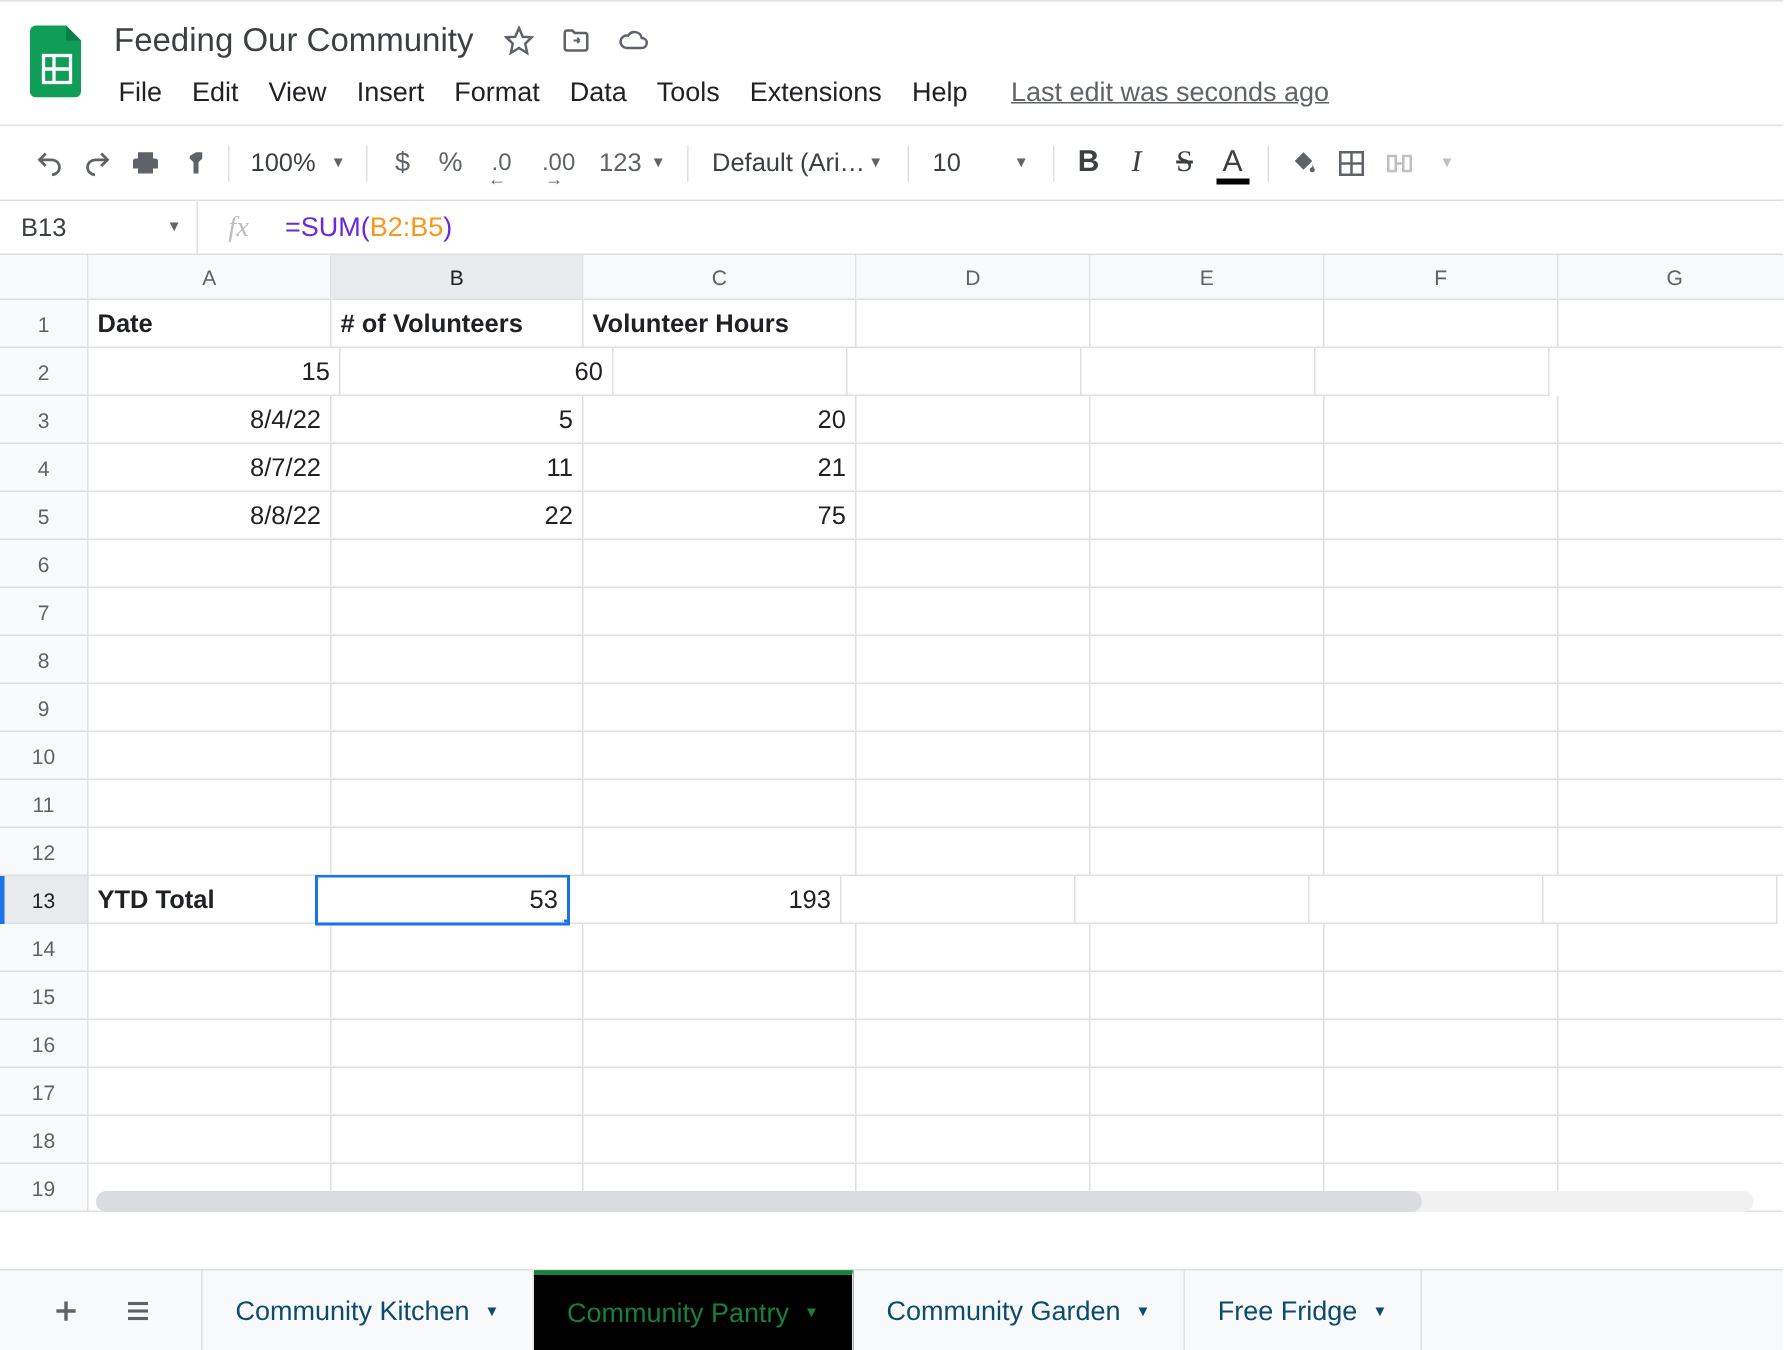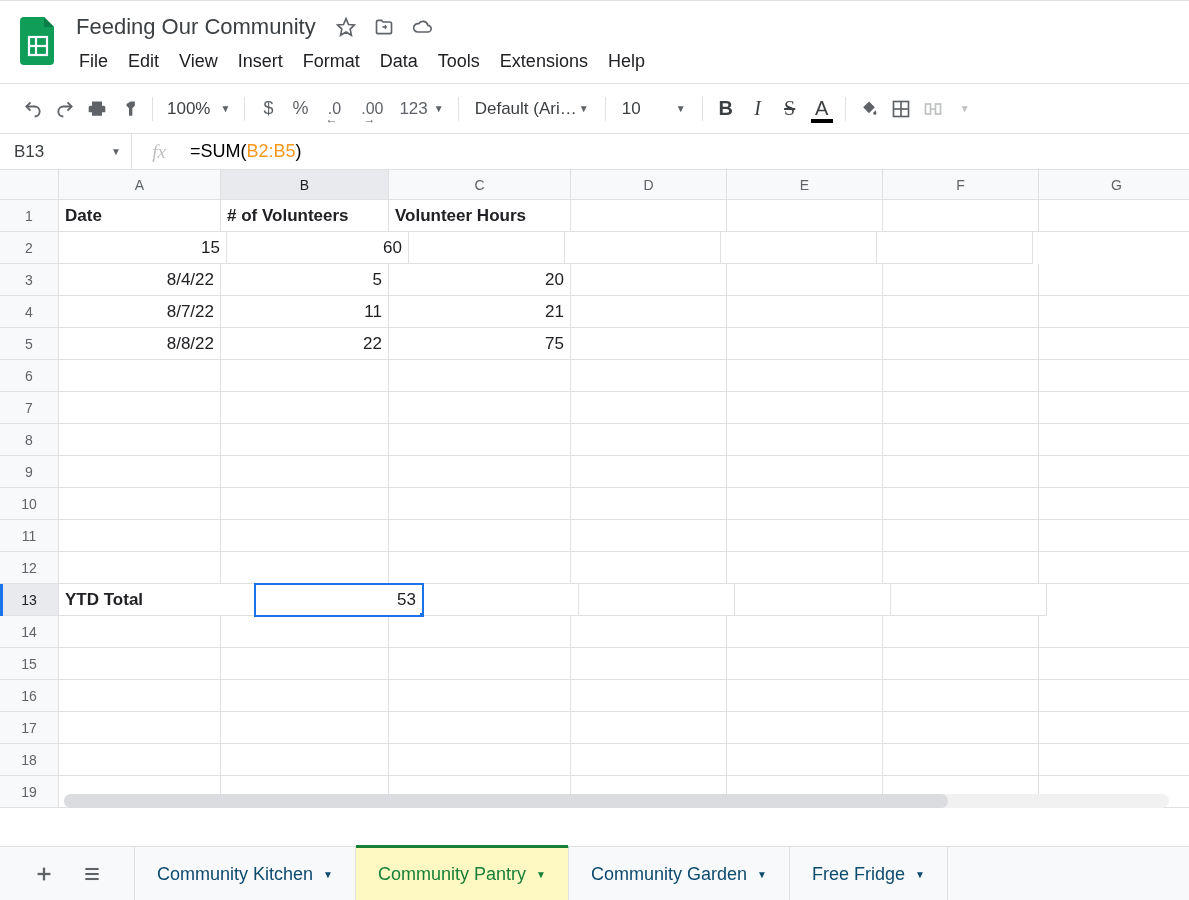--- a/index.html
+++ b/index.html
@@ -34,21 +34,21 @@
   .tb-italic { font-style: italic; font-size: 20px; font-family: serif; color: #3c4043; }
   .tb-strike { text-decoration: line-through; font-size: 20px; color: #3c4043; font-family: serif; }
   .tb-textcolor { position: relative; }
   .tb-textcolor-underline { position: absolute; bottom: 1px; left: 4px; right: 4px; height: 4px; background: #000; }
   
   
   .formula-row { display: flex; align-items: center; height: 36px; border-bottom: 1px solid #e0e0e0; }
   .name-box { width: 132px; display: flex; align-items: center; justify-content: space-between; padding: 0 10px 0 14px; border-right: 1px solid #e0e0e0; height: 100%; font-size: 17px; color: #3c4043; cursor: text; }
   .fx-label { width: 54px; display: flex; align-items: center; justify-content: center; font-style: italic; font-family: serif; font-size: 19px; color: #bdbdbd; height: 100%; }
   .formula-input { flex: 1; font-size: 18px; color: #202124; padding-left: 4px; font-family: Arial; }
-  .formula-input .fn-black { color: #000000; }
+  .formula-input .fn-black { color: #6d28d9; }
   .formula-input .fn-ref { color: #F7981D; }
   
   
   .grid-wrap { position: relative; height: 638px; overflow: hidden; }
   .col-headers { display: flex; position: sticky; top: 0; }
   .corner { width: 59px; height: 30px; background: #f8f9fa; border-right: 1px solid #e0e0e0; border-bottom: 1px solid #e0e0e0; flex-shrink: 0; }
   .col-h { height: 30px; background: #f8f9fa; border-right: 1px solid #e0e0e0; border-bottom: 1px solid #e0e0e0; display: flex; align-items: center; justify-content: center; font-size: 14px; color: #5f6368; cursor: pointer; flex-shrink:0; }
   .col-h.selected { background: #e8eaed; color: #202124; }
   .row { display: flex; height: 32px; }
   .row-h { width: 59px; background: #f8f9fa; border-right: 1px solid #e0e0e0; border-bottom: 1px solid #e0e0e0; display: flex; align-items: center; justify-content: center; font-size: 14px; color: #5f6368; cursor: pointer; flex-shrink: 0; }
@@ -60,21 +60,21 @@
   .sel-handle { position: absolute; right: -4px; bottom: -4px; width: 7px; height: 7px; background: #1a73e8; border: 1px solid #fff; z-index: 3; }
   .row-sel-bar { position:absolute; left:0; width:3px; background:#1a73e8; z-index:4; }
   
   .hscroll { position: absolute; left: 64px; right: 20px; bottom: 0; height: 14px; background: #f1f1f1; border-radius: 7px; }
   .hscroll-thumb { position: absolute; left: 0; width: 80%; height: 100%; background: #dadce0; border-radius: 7px; }
   
   
   .sheet-bar { position: absolute; bottom: 0; left: 0; right: 0; height: 54px; background: #f8f9fa; border-top: 1px solid #e0e0e0; display: flex; align-items: center; padding: 0 26px; }
   .sheet-btn { width: 36px; height: 36px; display: flex; align-items: center; justify-content: center; cursor: pointer; color: #5f6368; border-radius: 3px; margin-right: 12px; }
   .sheet-tab { padding: 0 22px; height: 54px; display: flex; align-items: center; gap: 10px; font-size: 18px; color: #0c4a6e; cursor: pointer; border-right: 1px solid #e0e0e0; }
-  .sheet-tab.active { background: #fef9c3; color: #188038; font-weight: 500; border-top: 1px solid #22c55e; position: relative; }
+  .sheet-tab.active { background: #000000; color: #188038; font-weight: 500; border-top: 3px solid #22c55e; position: relative; }
   .sheet-tab.active::before { content:''; position:absolute; top:-3px; left:0; right:0; height:3px; background:#188038; }
   .sheet-tab .dd { font-size: 10px; }
   .sheet-tab.active .dd { color: #188038; }
   
   svg { display: block; }
 </style>
 </head>
 <body>
 
 <div class="top-divider"></div>
@@ -114,20 +114,21 @@
     <div class="menubar">
       <div class="menu-item">File</div>
       <div class="menu-item">Edit</div>
       <div class="menu-item">View</div>
       <div class="menu-item">Insert</div>
       <div class="menu-item">Format</div>
       <div class="menu-item">Data</div>
       <div class="menu-item">Tools</div>
       <div class="menu-item">Extensions</div>
       <div class="menu-item">Help</div>
+      <div class="last-edit">Last edit was seconds ago</div>
     </div>
   </div>
 </div>
 <div class="header-divider"></div>
 
 <div class="toolbar">
   <div class="tb-btn">
       <svg width="20" height="20" viewBox="0 0 24 24" fill="none" stroke="#5f6368" stroke-width="2.2">
         <path d="M9 14 4 9 9 4"></path>
         <path d="M4 9 h10 a6 6 0 0 1 0 12"></path>
@@ -359,22 +360,23 @@
         <div class="cell" style="width: 162px;"></div>
         <div class="cell" style="width: 168px;"></div>
         <div class="cell" style="width: 182px;"></div>
         <div class="cell" style="width: 156px;"></div>
         <div class="cell" style="width: 156px;"></div>
         <div class="cell" style="width: 156px;"></div>
         <div class="cell" style="width: 156px;"></div>
       </div>
       <div class="row">
         <div class="row-h selected">13</div>
-        <div class="cell bold" style="width: 196px;">YTD Total</div>
+        <div class="cell bold" style="width: 152px;">YTD Total</div>
         <div class="cell right selected" style="width: 168px;">53<div class="sel-handle"></div></div>
+        <div class="cell right" style="width: 182px;">193</div>
         <div class="cell" style="width: 156px;"></div>
         <div class="cell" style="width: 156px;"></div>
         <div class="cell" style="width: 156px;"></div>
         <div class="cell" style="width: 156px;"></div>
       </div>
       <div class="row">
         <div class="row-h">14</div>
         <div class="cell" style="width: 162px;"></div>
         <div class="cell" style="width: 168px;"></div>
         <div class="cell" style="width: 182px;"></div>

